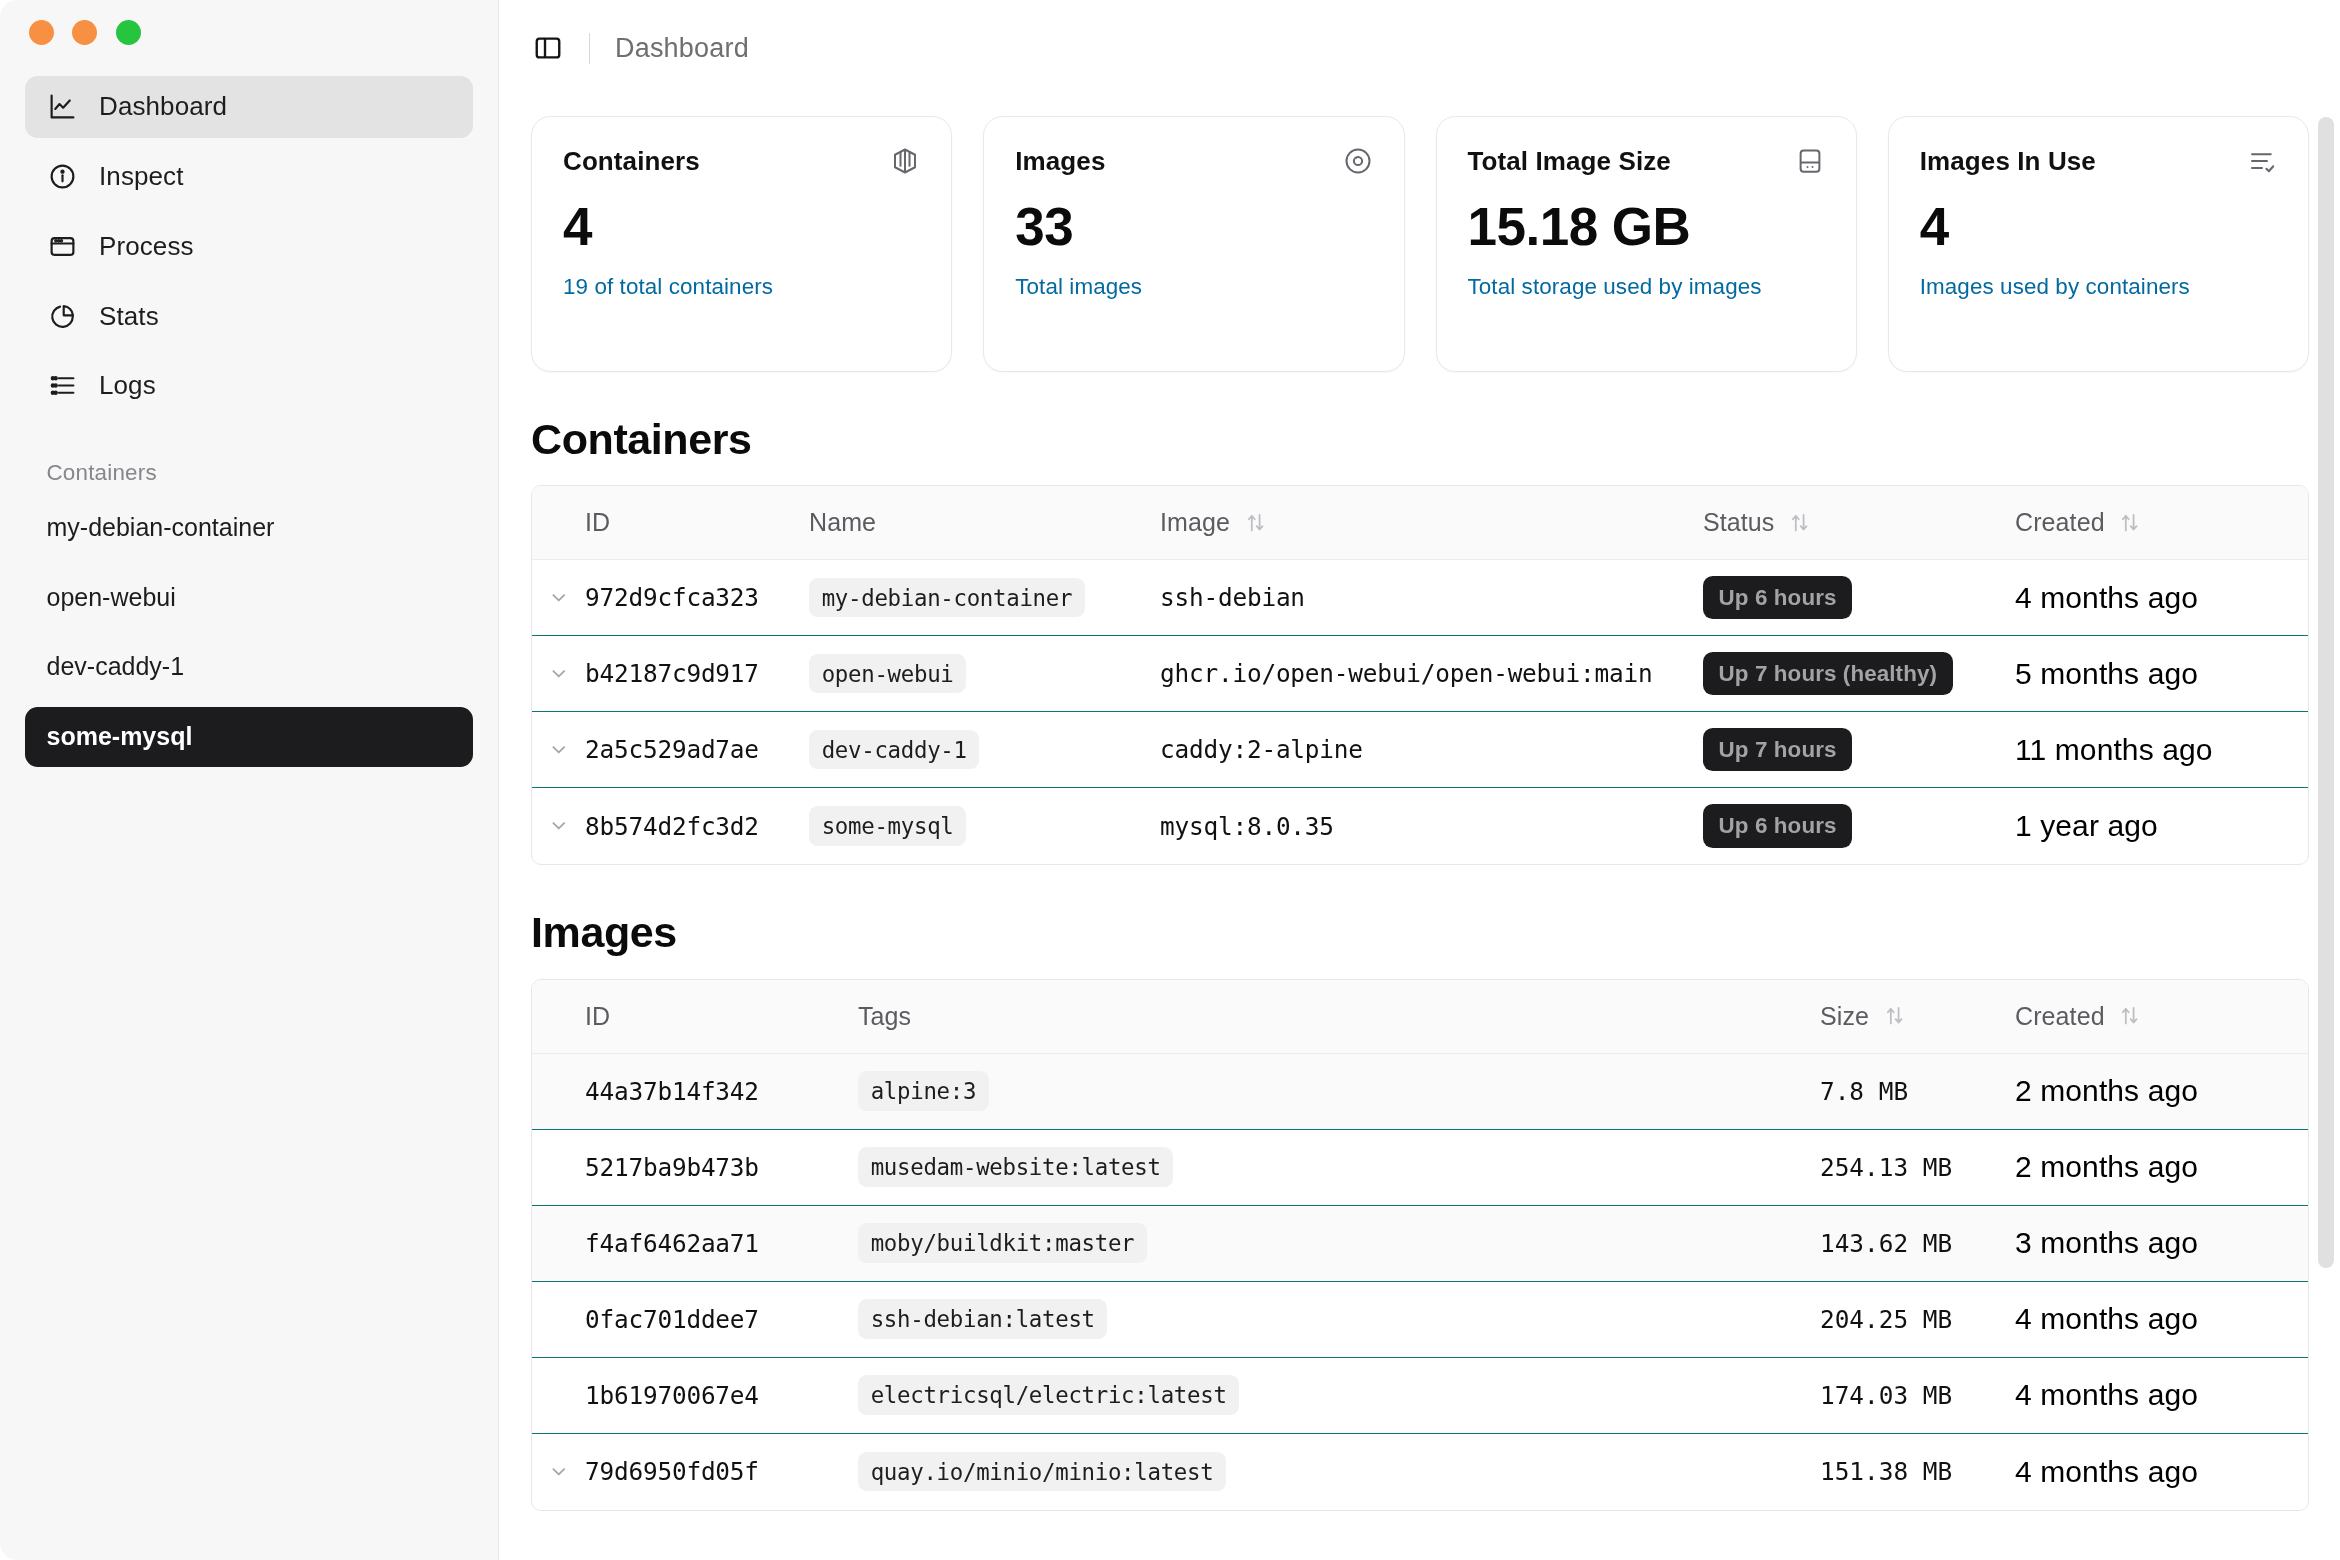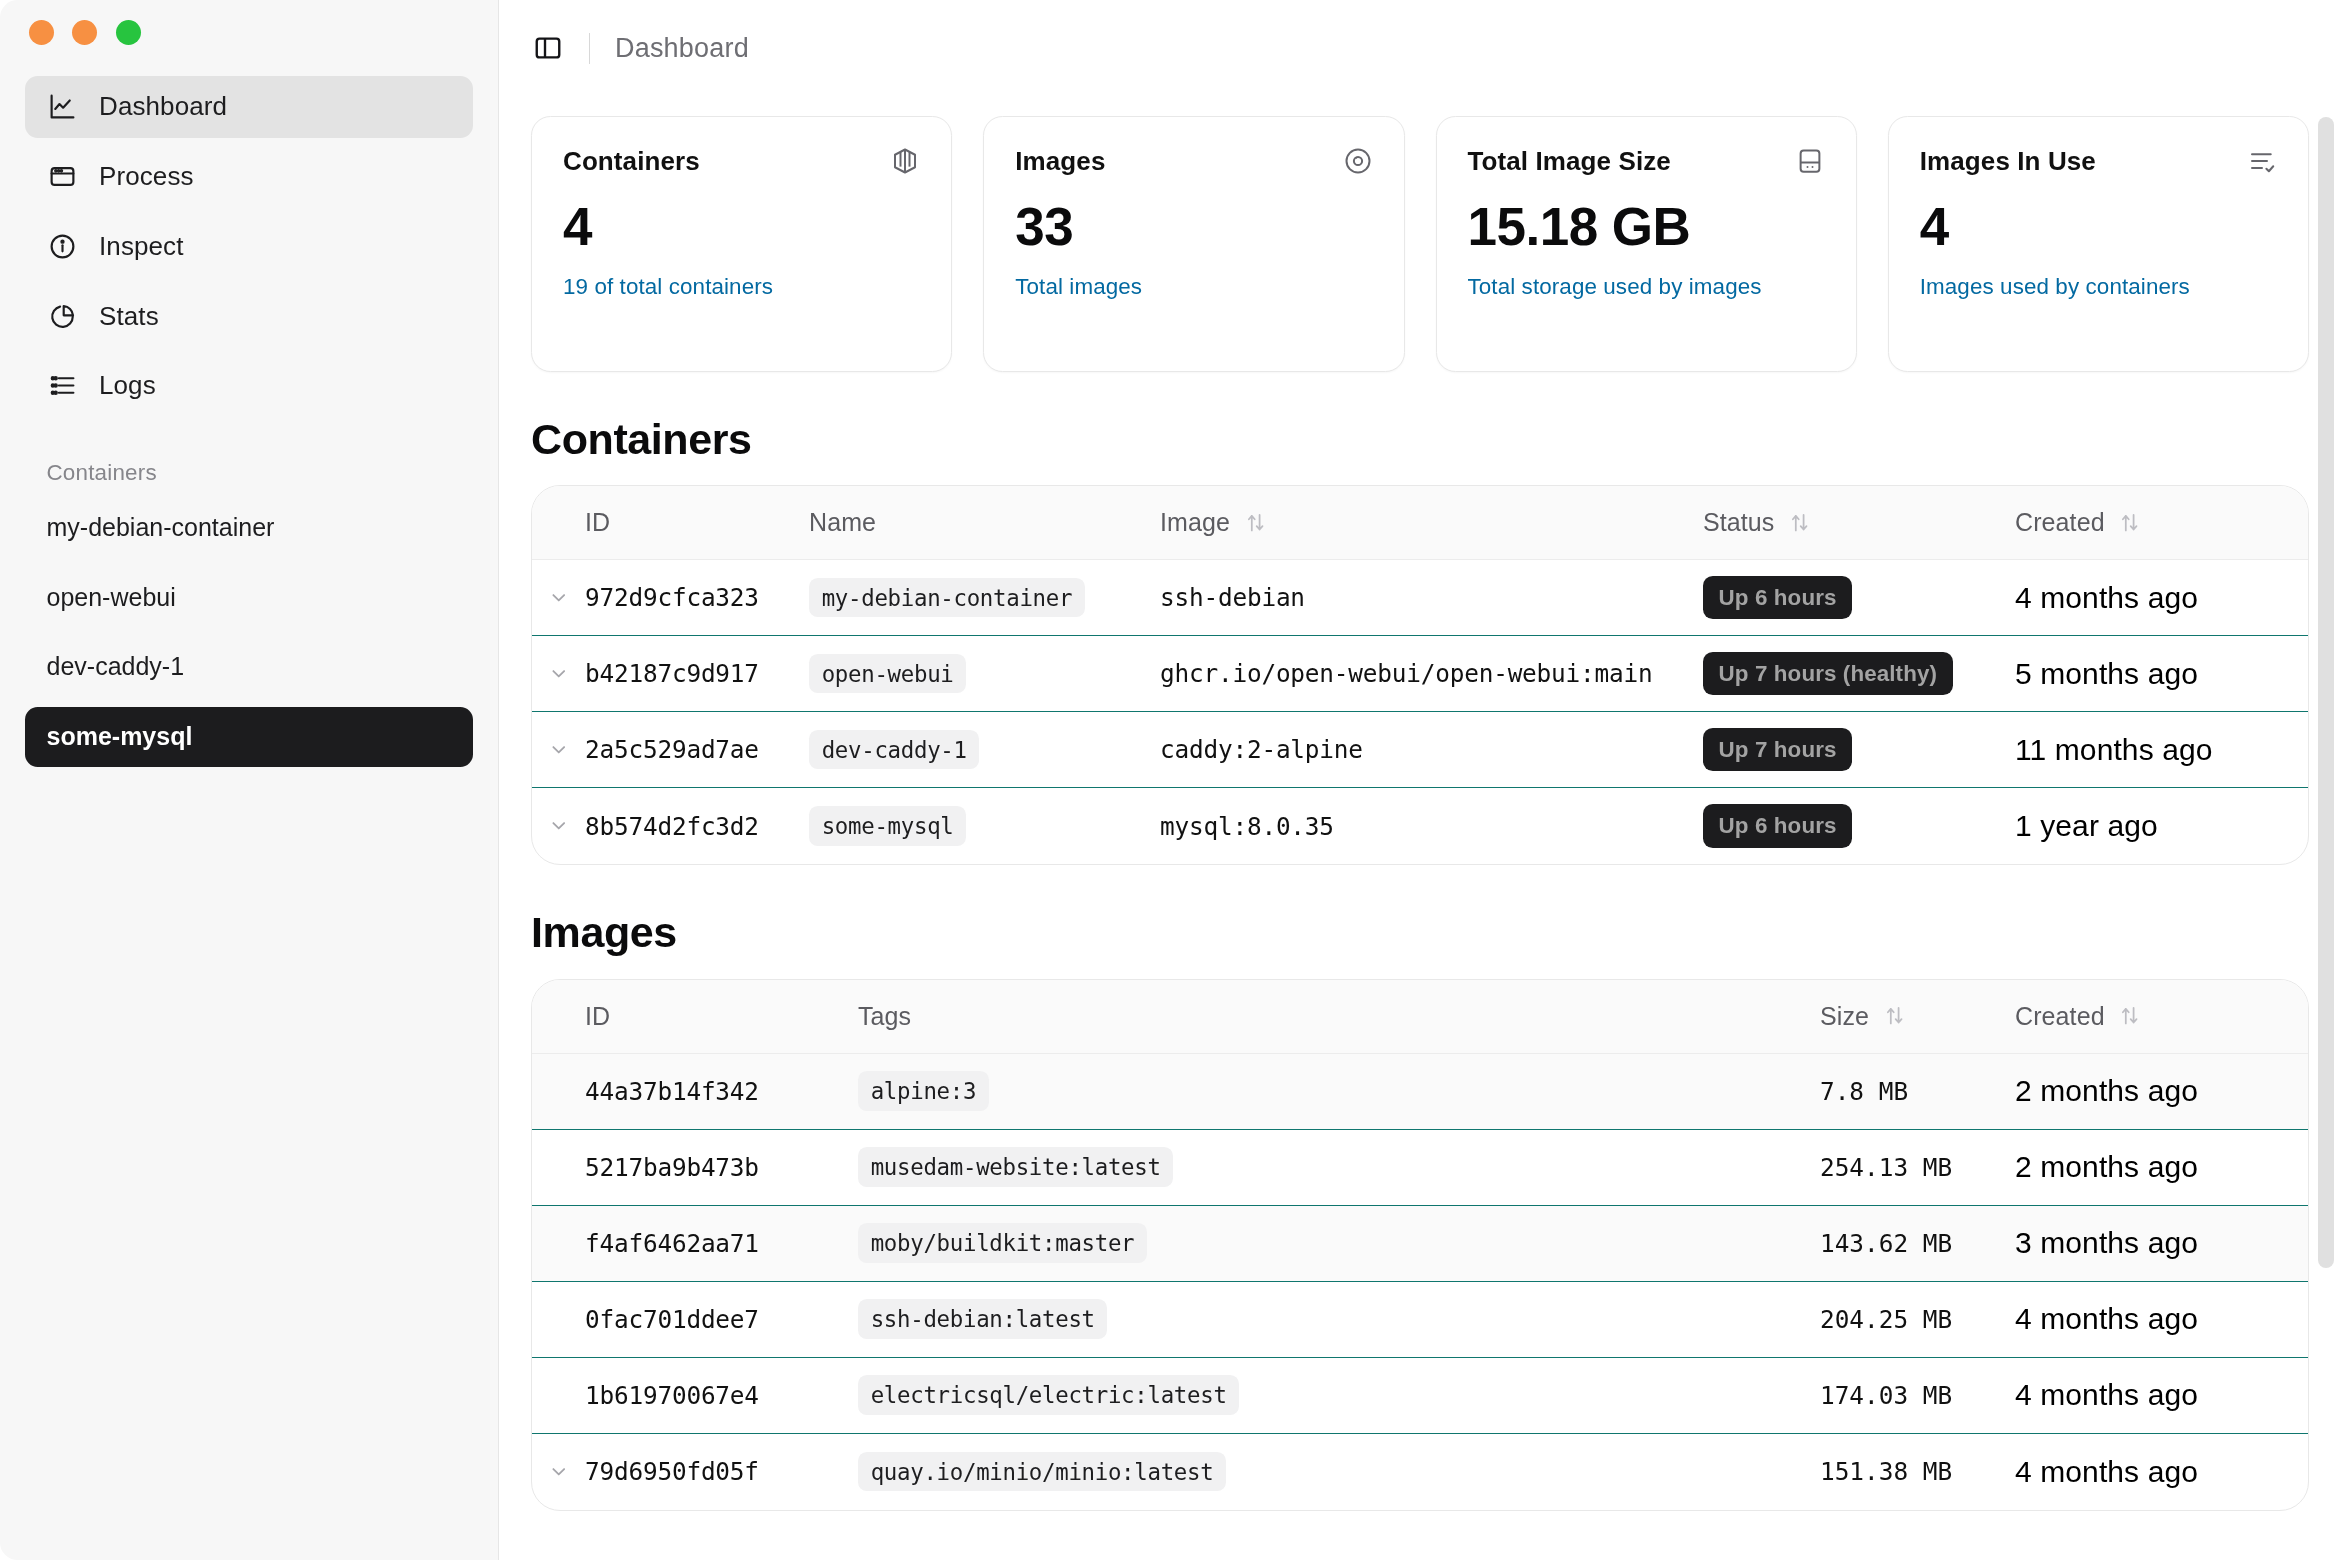--- a/index.html
+++ b/index.html
@@ -132,21 +132,21 @@
     font-size: 43px;
     font-weight: bold;
     color: #0b0b0c;
     letter-spacing: -0.4px;
     margin: 43px 0 21.5px 0;
   }
 
   
   .table {
     border: 1px solid #e8e8e8;
-    border-radius: 29px;
+    border-radius: 10px;
     overflow: hidden;
     background: #fff;
   }
   .trow { display: flex; align-items: center; }
   .thead {
     background: #fafafa;
     border-bottom: 1px solid #ececec;
     height: 74px;
   }
   .th {
@@ -236,43 +236,43 @@
       <div class="nav-item active">
         <span class="nav-ico">
           <svg viewBox="0 0 24 24" fill="none" stroke="#1d1d1f" stroke-width="1.8" stroke-linecap="round" stroke-linejoin="round">
             <path d="M3 3v18h18"></path>
               <path d="M6 14l3.5-4 3 3L18 7"></path>
           </svg>
         </span>
         <span>Dashboard</span>
       </div>
 
+
+      <div class="nav-item">
+        <span class="nav-ico">
+          <svg viewBox="0 0 24 24" fill="none" stroke="#1d1d1f" stroke-width="1.8" stroke-linecap="round" stroke-linejoin="round">
+            <circle cx="12" cy="12" r="9"></circle>
+              <path d="M12 11v5"></path>
+              <circle cx="12" cy="8" r=".9" fill="#1d1d1f"></circle>
+          </svg>
+        </span>
+        <span>Inspect</span>
+      </div>
 
       <div class="nav-item">
         <span class="nav-ico">
           <svg viewBox="0 0 24 24" fill="none" stroke="#1d1d1f" stroke-width="1.8" stroke-linecap="round" stroke-linejoin="round">
             <rect x="3" y="5" width="18" height="14" rx="2.5"></rect>
               <path d="M3 9.5h18"></path>
             <circle cx="6.5" cy="7.3" r=".6" fill="#1d1d1f"></circle>
               <circle cx="8.8" cy="7.3" r=".6" fill="#1d1d1f"></circle>
               <circle cx="11.1" cy="7.3" r=".6" fill="#1d1d1f"></circle>
           </svg>
         </span>
         <span>Process</span>
-      </div>
-
-      <div class="nav-item">
-        <span class="nav-ico">
-          <svg viewBox="0 0 24 24" fill="none" stroke="#1d1d1f" stroke-width="1.8" stroke-linecap="round" stroke-linejoin="round">
-            <circle cx="12" cy="12" r="9"></circle>
-              <path d="M12 11v5"></path>
-              <circle cx="12" cy="8" r=".9" fill="#1d1d1f"></circle>
-          </svg>
-        </span>
-        <span>Inspect</span>
       </div>
 
       <div class="nav-item">
         <span class="nav-ico">
           <svg viewBox="0 0 24 24" fill="none" stroke="#1d1d1f" stroke-width="1.8" stroke-linecap="round" stroke-linejoin="round">
             <path d="M20.5 12A8.5 8.5 0 1 1 10 3.8"></path>
               <path d="M13 3.3A8.6 8.6 0 0 1 20.7 11H13z"></path>
           </svg>
         </span>
         <span>Stats</span>

